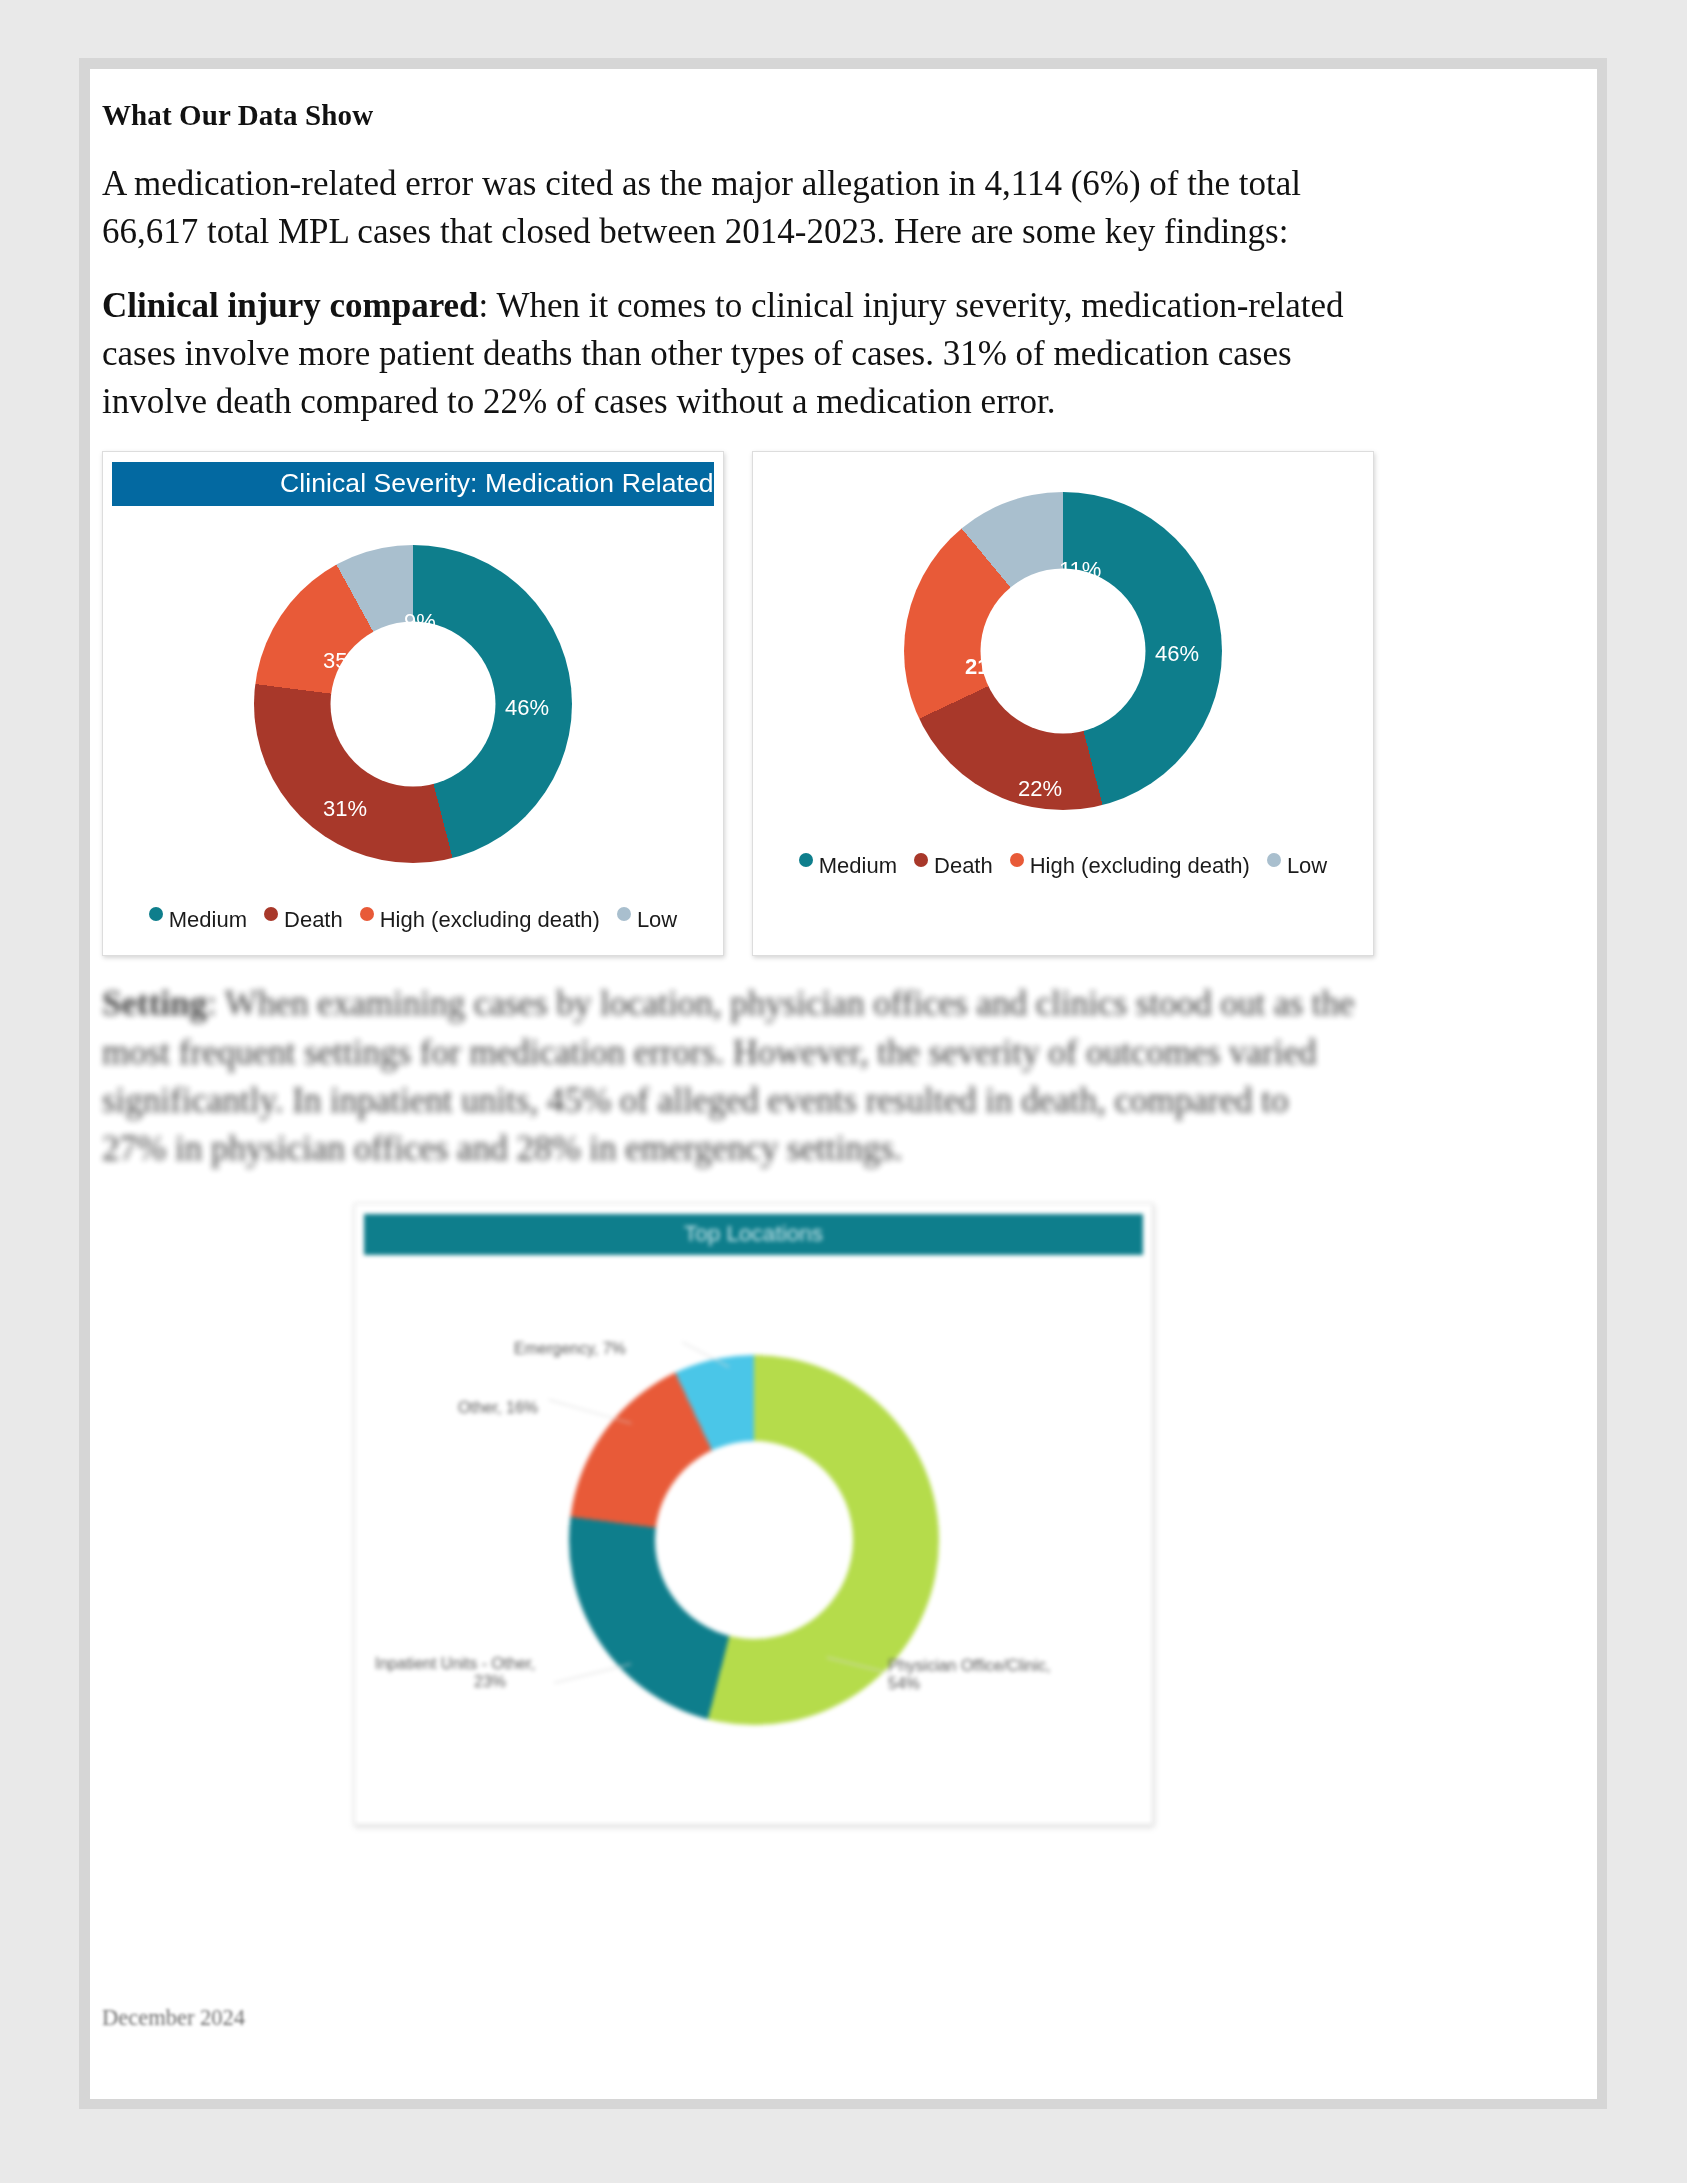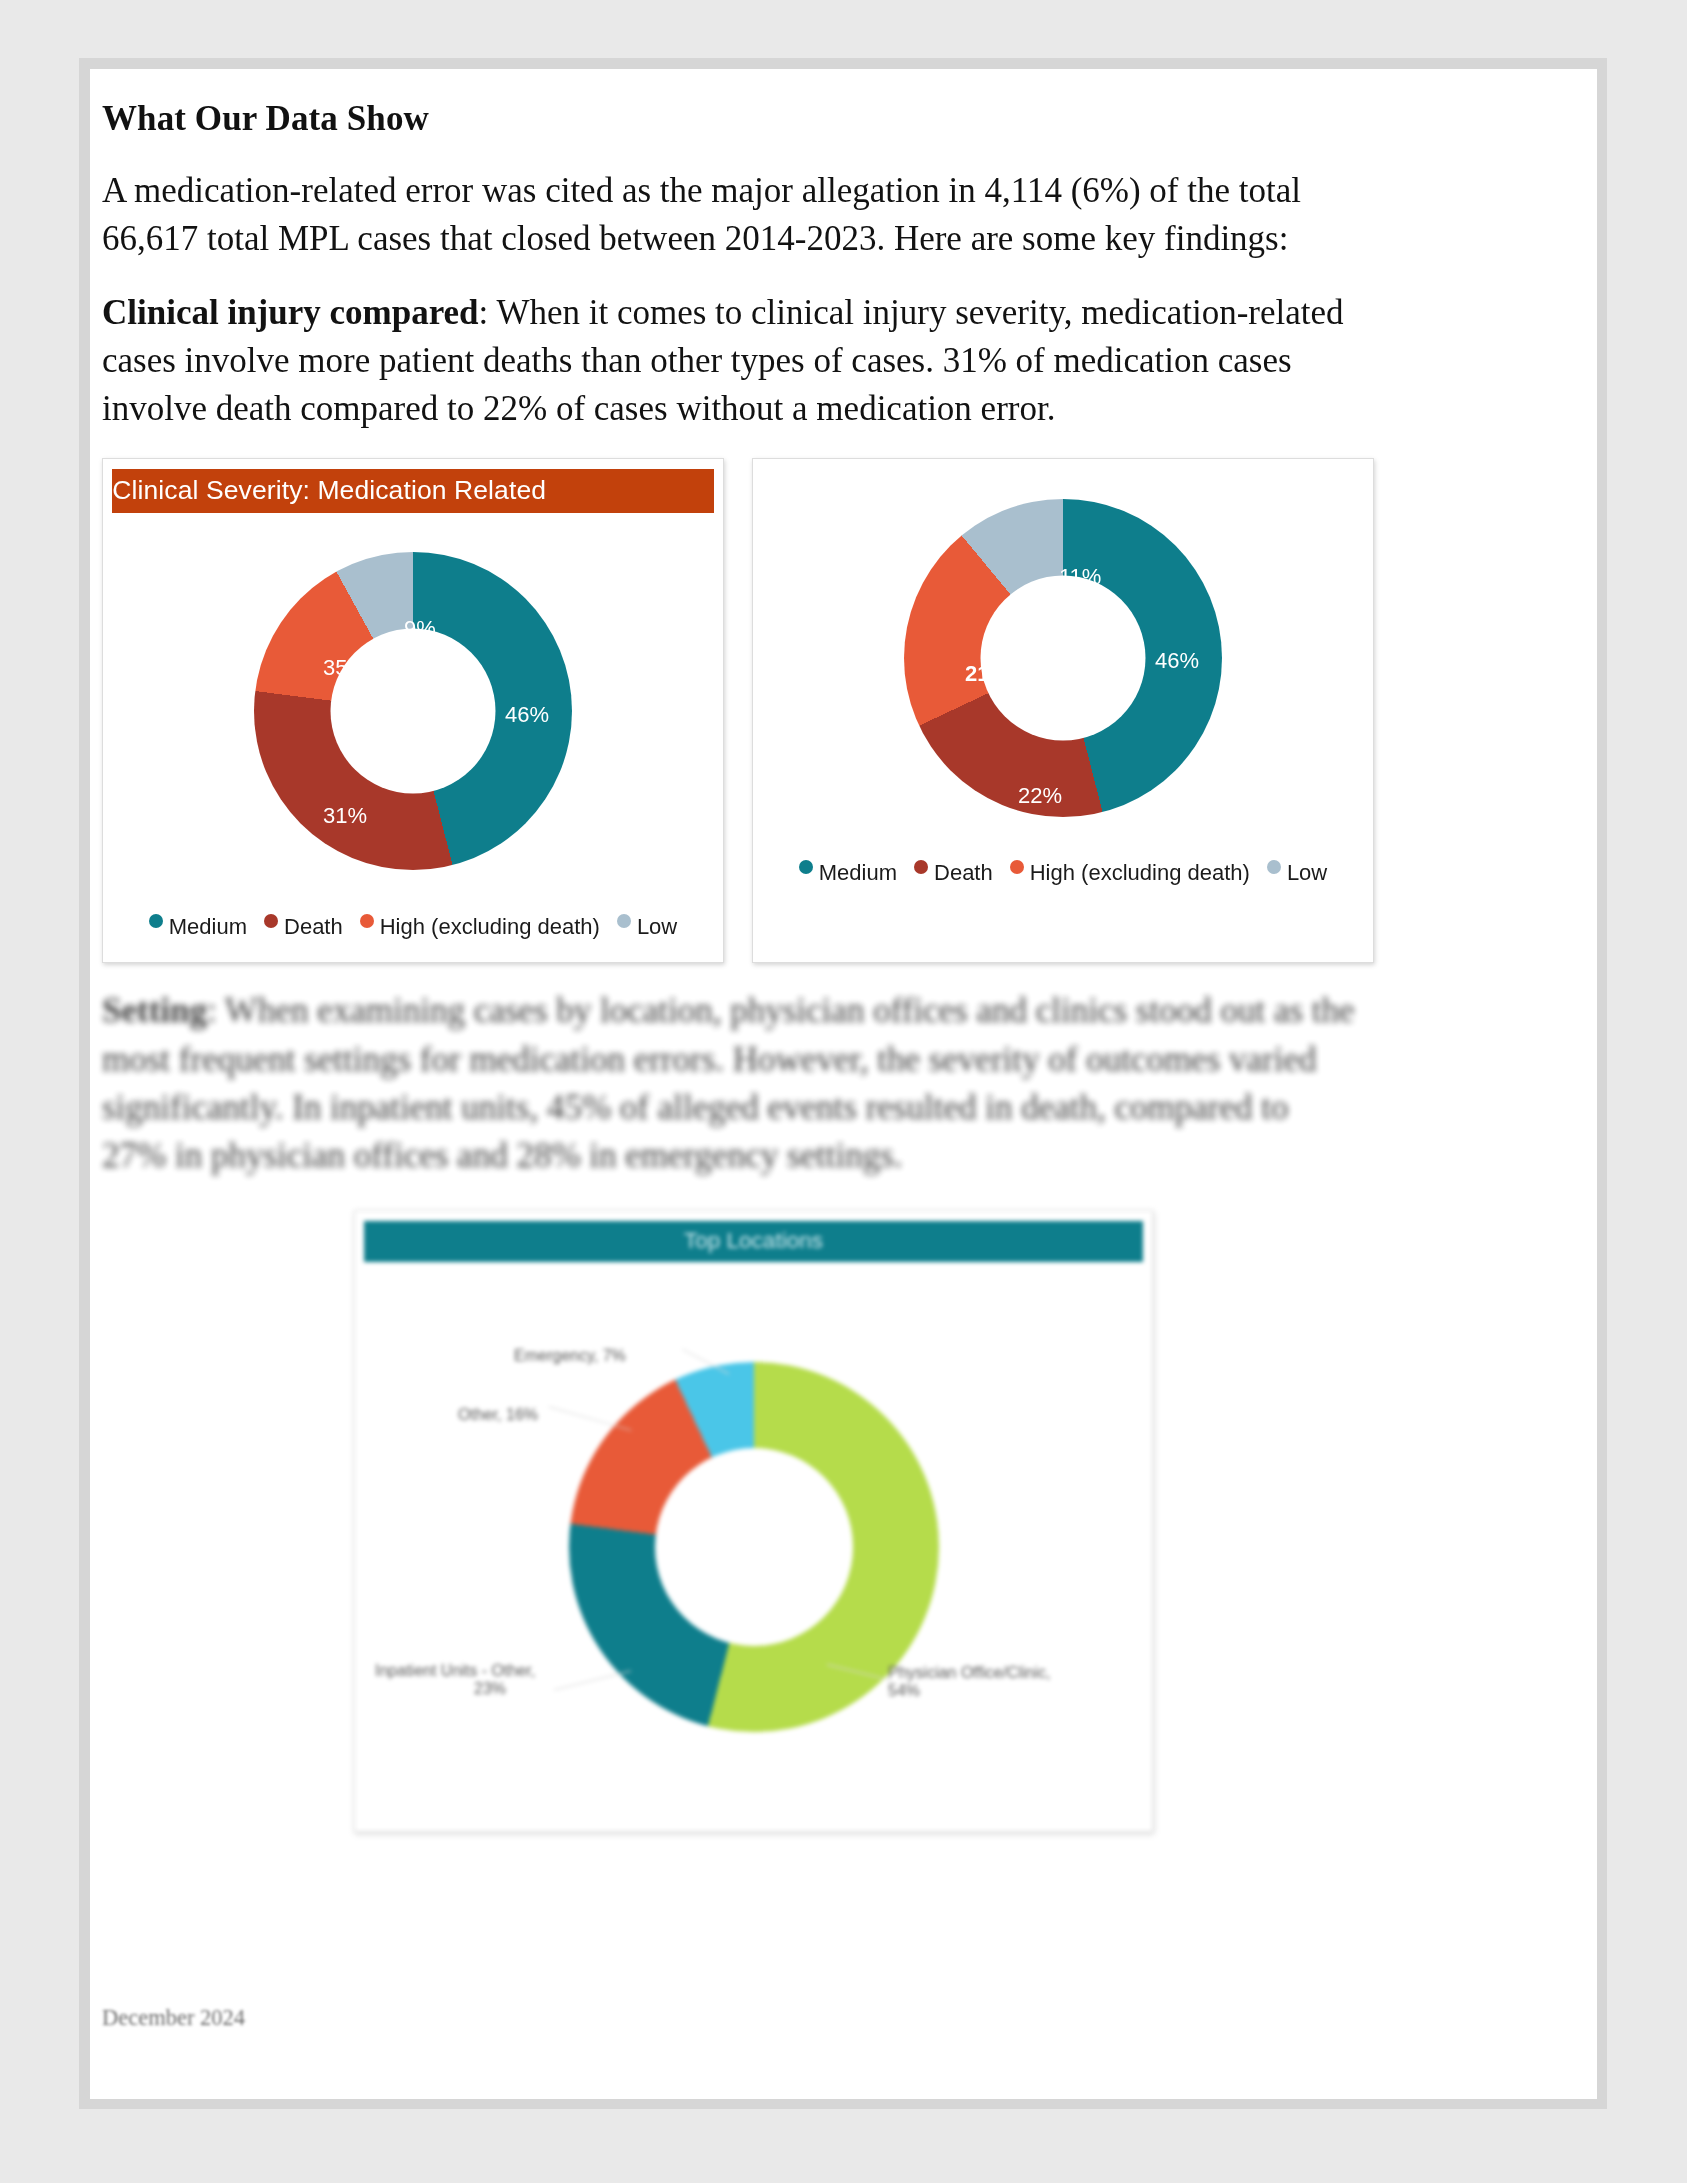--- a/index.html
+++ b/index.html
@@ -33,21 +33,21 @@
     position: absolute;
     left: 102px;
     top: 99px;
     width: 1303px;
   }
 
   
   .doc-heading {
     font-family: "Liberation Serif", serif;
     font-weight: bold;
-    font-size: 35px;
+    font-size: 29px;
     color: #111111;
     letter-spacing: 0.1px;
     margin-bottom: 28px;
   }
 
   .para {
     font-family: "Liberation Serif", serif;
     font-size: 35px;
     line-height: 1.38;
     color: #121212;
@@ -74,25 +74,25 @@
   .chart-card {
     position: relative;
     width: 622px;
     background: #ffffff;
     border: 0.7px solid #dddddd;
     box-shadow: 1.3px 2px 4.6px rgba(0,0,0,.17);
     padding-bottom: 13.2px;
   }
 
   .chart-title-bar {
-    background: #c2410c;
+    background: #0369a1;
     height: 44px;
     display: flex;
     align-items: center;
-    justify-content: flex-start;
+    justify-content: flex-end;
     margin: 9.3px 9.3px 0 9.3px;
   }
   .chart-title-bar span {
     color: #ffffff;
     font-family: "Liberation Sans", sans-serif;
     font-size: 26.5px;
     font-weight: 400;
     letter-spacing: 0.1px;
     white-space: nowrap;
   }

